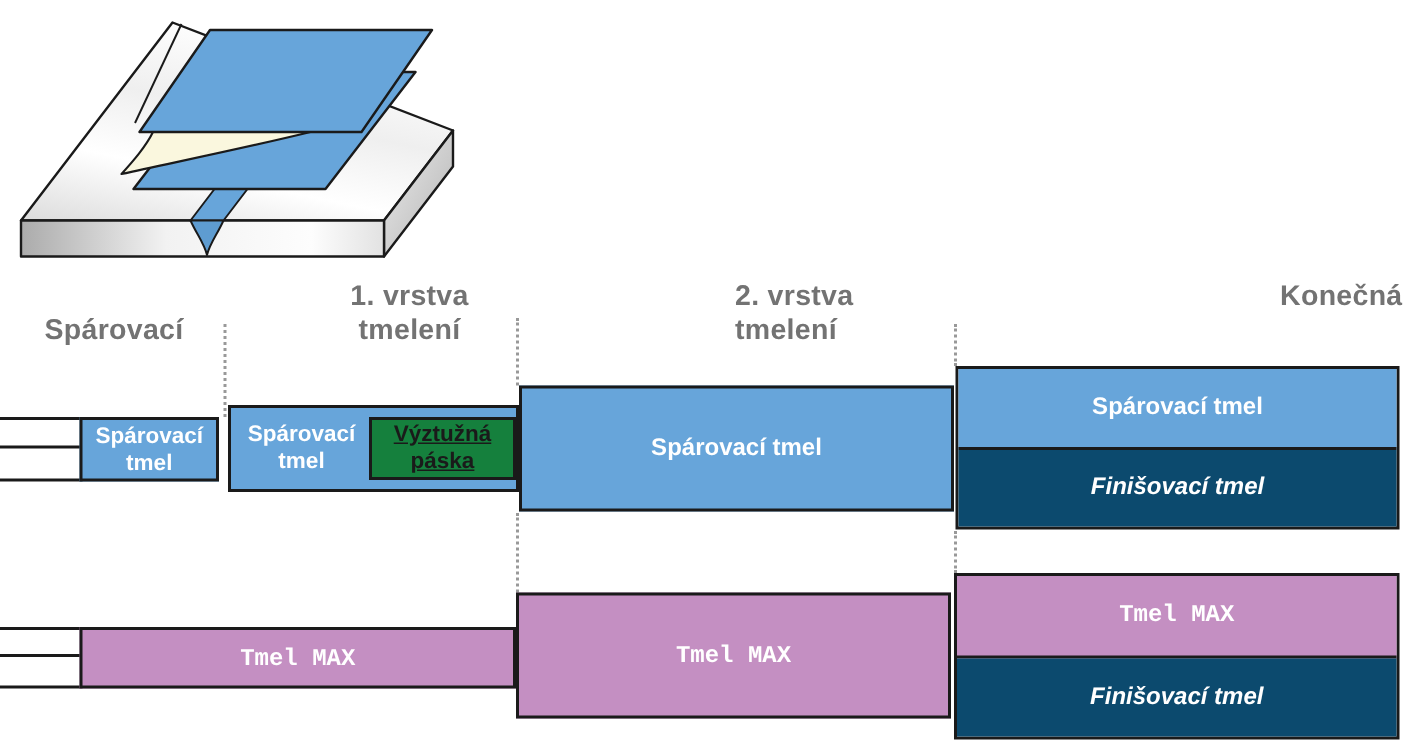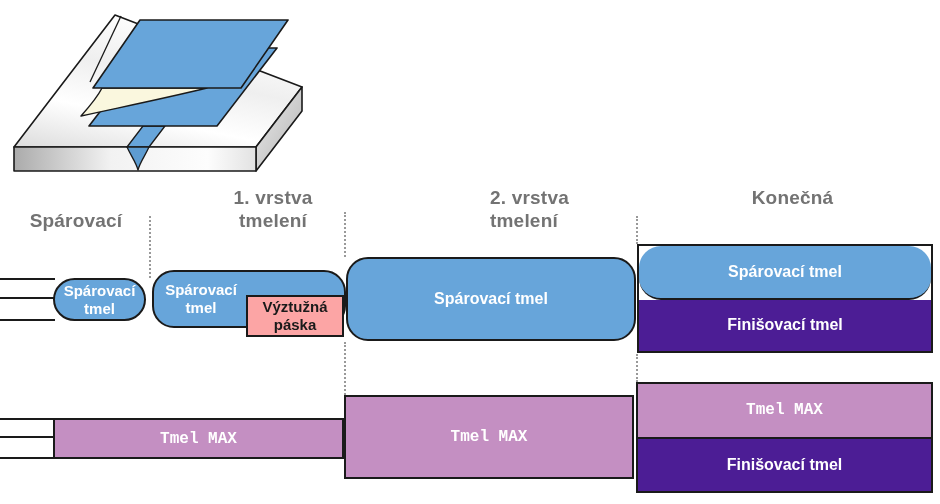--- a/index.html
+++ b/index.html
@@ -3,46 +3,46 @@
 <meta charset="utf-8">
 <style>
   html,body{margin:0;padding:0;background:#ffffff;}
   .canvas{position:relative;width:940px;height:504px;background:#fff;overflow:hidden;
           font-family:"Liberation Sans","DejaVu Sans",sans-serif;}
   .illus{position:absolute;left:4px;top:4px;width:300px;height:172px;}
   .hdr{position:absolute;font-weight:bold;color:#737373;font-size:19px;line-height:23px;letter-spacing:.2px;}
   .hdr1{left:2px;top:209px;width:148px;text-align:center;}
   .hdr2{left:193px;top:186px;width:160px;text-align:center;}
   .hdr3{left:490px;top:186px;width:160px;}
-  .hdr4{left:650px;top:186px;width:285px;text-align:center;}
+  .hdr4{left:650px;top:186px;width:285px;text-align:right;}
   .dot{position:absolute;width:0;border-left:2px dotted #999999;}
   .d1{left:149px;top:216px;height:62px;}
   .d2a{left:344px;top:212px;height:45px;}
   .d2b{left:344px;top:342px;height:53px;}
   .d3a{left:636px;top:216px;height:28px;}
   .d3b{left:636px;top:354px;height:28px;}
   .strip{position:absolute;left:0;width:55px;background:#fff;border-top:2px solid #1a1a1a;
          border-bottom:2px solid #1a1a1a;box-sizing:border-box;}
   .strip1{top:278px;height:43px;}
   .strip2{top:418px;height:41px;}
   .strip .mid{position:absolute;left:0;width:100%;border-top:2px solid #1a1a1a;}
   .strip1 .mid{top:17px;}
   .strip2 .mid{top:16px;}
   .box{position:absolute;border:2px solid #1a1a1a;box-sizing:border-box;display:flex;
        align-items:center;justify-content:center;color:#fff;font-weight:bold;text-align:center;}
-  .blue{background:#67A5DA;border-radius:22px;}
+  .blue{background:#67A5DA;}
   .purple{background:#C48FC2;font-family:Liberation Mono, monospace;}
-  .lblue{background:#4c1d95;}
+  .lblue{background:#0c4a6e;font-style:italic;}
   .boxA1{left:53px;top:278px;width:93px;height:43px;font-size:15px;line-height:18px;}
   .boxA2{left:152px;top:270px;width:194px;height:58px;font-size:15px;line-height:18px;}
   .a2label{position:absolute;left:0;top:0;width:94px;height:100%;display:flex;
            align-items:center;justify-content:center;}
-  .tape{position:absolute;left:92px;top:23px;width:98px;height:42px;background:#fca5a5;
+  .tape{position:absolute;left:92px;top:6px;width:98px;height:42px;background:#15803d;
         border:2px solid #1a1a1a;box-sizing:border-box;color:#1a1a1a;display:flex;
-        align-items:center;justify-content:center;font-size:15px;line-height:18px;}
+        align-items:center;justify-content:center;font-size:15px;line-height:18px;text-decoration:underline;}
   .boxA3{left:346px;top:257px;width:290px;height:84px;font-size:16px;}
   .boxB1{left:53px;top:418px;width:291px;height:41px;font-size:16px;}
   .boxB2{left:344px;top:395px;width:290px;height:84px;font-size:16px;}
   .final{position:absolute;border:2px solid #1a1a1a;box-sizing:border-box;display:flex;
          flex-direction:column;}
   .finalTop{left:637px;top:244px;width:296px;height:109px;}
   .finalBot{left:636px;top:382px;width:297px;height:111px;}
   .half{flex:1;display:flex;align-items:center;justify-content:center;color:#fff;
         font-weight:bold;font-size:16px;text-align:center;}
   .half.first{border-bottom:2px solid #1a1a1a;}

